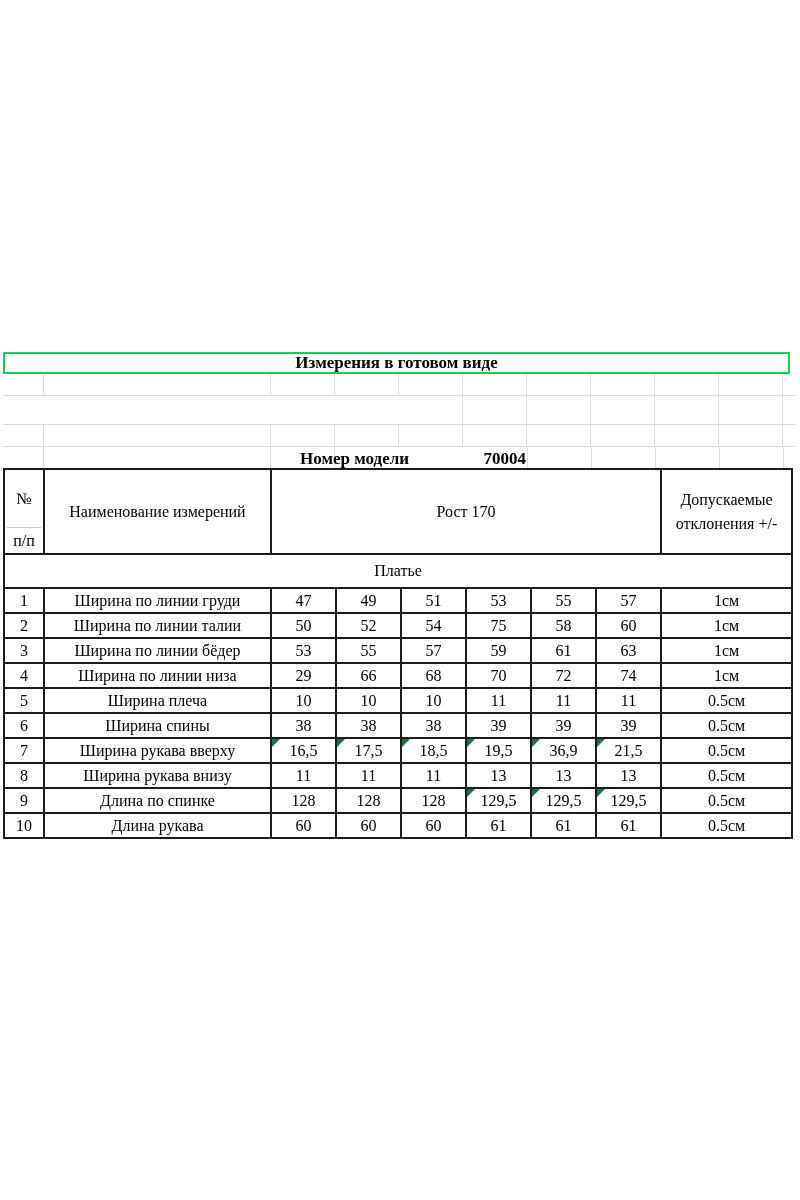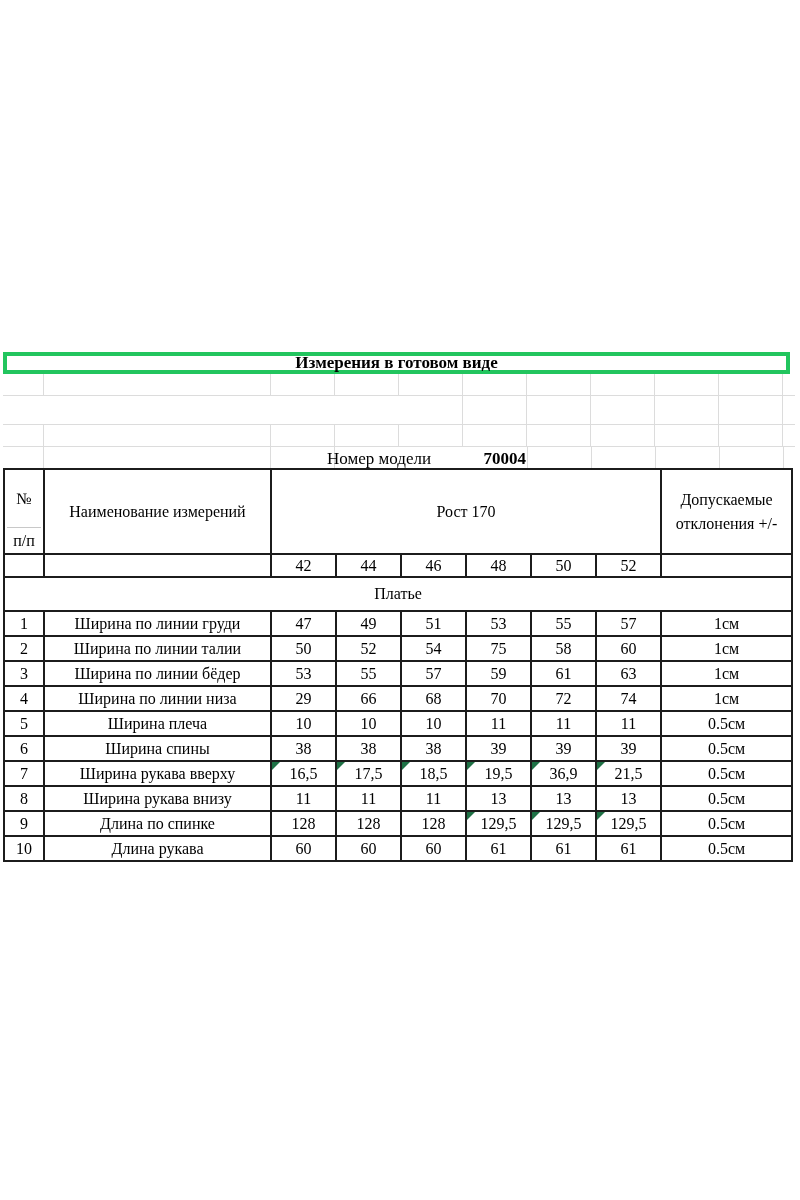--- a/index.html
+++ b/index.html
@@ -2,41 +2,41 @@
 <html style="--flag: #1e7145; --faint: #dcdcdc; --tborder: #1c1c1c;"><head>
 <meta charset="utf-8">
 <style>
   :root{ --flag:#1e7145; --faint:#dcdcdc; --tborder:#1c1c1c; }
   *{margin:0;padding:0;box-sizing:border-box;}
   body{background:#fff;font-family:"Liberation Serif","DejaVu Serif",serif;color:#000;}
   .screen{position:relative;width:800px;height:1200px;background:#ffffff;overflow:hidden;}
 
   
   .title-box{position:absolute;left:3px;top:352px;width:787px;height:22px;
-    border:4px solid #22c55e;display:flex;align-items:center;justify-content:center;
+    border:2px solid #22c55e;display:flex;align-items:center;justify-content:center;
     font-weight:bold;font-size:17px;background:#fff;}
 
   
   .gridband{position:absolute;left:3px;width:792px;background-repeat:no-repeat;background-size:1px 100%;}
   .band-a{top:374px;height:21px;
     background-image:linear-gradient(var(--faint),var(--faint)),linear-gradient(var(--faint),var(--faint)),linear-gradient(var(--faint),var(--faint)),linear-gradient(var(--faint),var(--faint)),linear-gradient(var(--faint),var(--faint)),linear-gradient(var(--faint),var(--faint)),linear-gradient(var(--faint),var(--faint)),linear-gradient(var(--faint),var(--faint)),linear-gradient(var(--faint),var(--faint)),linear-gradient(var(--faint),var(--faint));
     background-position:40px 0,267px 0,331px 0,395px 0,459px 0,523px 0,587px 0,651px 0,715px 0,779px 0;}
   .band-b{top:395px;height:29px;border-top:1px solid var(--faint);
     background-image:linear-gradient(var(--faint),var(--faint)),linear-gradient(var(--faint),var(--faint)),linear-gradient(var(--faint),var(--faint)),linear-gradient(var(--faint),var(--faint)),linear-gradient(var(--faint),var(--faint)),linear-gradient(var(--faint),var(--faint));
     background-position:459px 0,523px 0,587px 0,651px 0,715px 0,779px 0;}
   .band-c{top:424px;height:22px;border-top:1px solid var(--faint);
     background-image:linear-gradient(var(--faint),var(--faint)),linear-gradient(var(--faint),var(--faint)),linear-gradient(var(--faint),var(--faint)),linear-gradient(var(--faint),var(--faint)),linear-gradient(var(--faint),var(--faint)),linear-gradient(var(--faint),var(--faint)),linear-gradient(var(--faint),var(--faint)),linear-gradient(var(--faint),var(--faint)),linear-gradient(var(--faint),var(--faint)),linear-gradient(var(--faint),var(--faint));
     background-position:40px 0,267px 0,331px 0,395px 0,459px 0,523px 0,587px 0,651px 0,715px 0,779px 0;}
   .band-d{top:446px;height:22px;border-top:1px solid var(--faint);
     background-image:linear-gradient(var(--faint),var(--faint)),linear-gradient(var(--faint),var(--faint)),linear-gradient(var(--faint),var(--faint)),linear-gradient(var(--faint),var(--faint)),linear-gradient(var(--faint),var(--faint)),linear-gradient(var(--faint),var(--faint)),linear-gradient(var(--faint),var(--faint)),linear-gradient(var(--faint),var(--faint));
     background-position:40px 0,267px 0,331px 0,524px 0,588px 0,652px 0,716px 0,780px 0;}
 
   .model-row{position:absolute;left:7px;top:399px;font-size:17px;white-space:nowrap;}
   .model-row b{font-weight:bold;}
-  .modelnum-label{position:absolute;left:300px;top:449px;width:158px;text-align:center;font-size:17px;}
+  .modelnum-label{position:absolute;left:300px;top:449px;width:158px;text-align:left;font-size:17px;font-weight:bold;}
   .modelnum-value{position:absolute;left:462px;top:449px;width:64px;text-align:right;font-size:17px;font-weight:bold;}
 
   
   table.main{position:absolute;left:3px;top:468px;width:788px;border-collapse:collapse;table-layout:fixed;}
   table.main td{border:2px solid var(--tborder);text-align:center;vertical-align:middle;
     font-size:16px;padding:0 2px;overflow:hidden;white-space:nowrap;background:#fff;}
   tr.hrow1{height:84px;}
   tr.hrow1 td{font-size:16px;white-space:normal;}
   tr.sizesrow{height:23px;}
   tr.sectionrow{height:34px;}
@@ -82,31 +82,20 @@
     <tbody>
       <tr class="hrow1">
         <td class="numcell">
           <div class="numtop">№</div>
           <div class="numbottom">п/п</div>
         </td>
         <td>Наименование измерений</td>
         <td colspan="6">Рост 170</td>
         <td class="tolhdr">Допускаемые отклонения +/-</td>
       </tr>
-      <tr class="sizesrow">
-        <td></td>
-        <td></td>
-        <td>42</td>
-        <td>44</td>
-        <td>46</td>
-        <td>48</td>
-        <td>50</td>
-        <td>52</td>
-        <td></td>
-      </tr>
       <tr class="sectionrow">
         <td colspan="9">Платье</td>
       </tr>
 
       <tr class="drow">
         <td>1</td>
         <td>Ширина по линии груди</td>
         <td>47</td>
         <td>49</td>
         <td>51</td>

